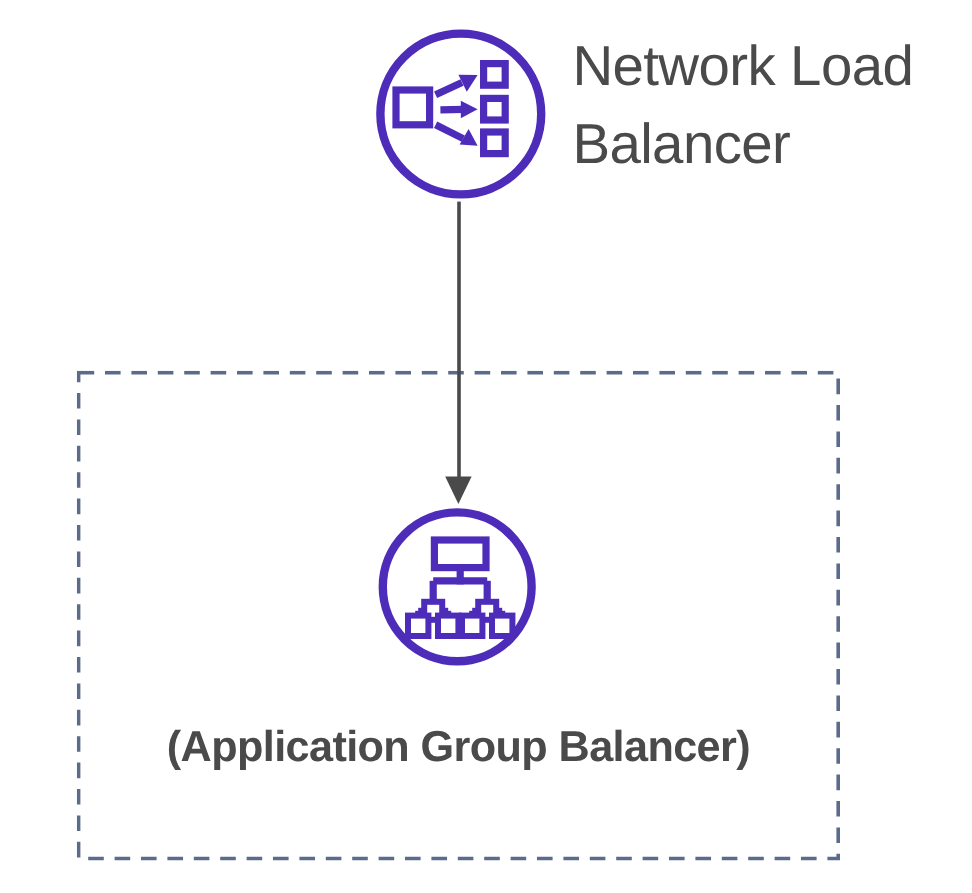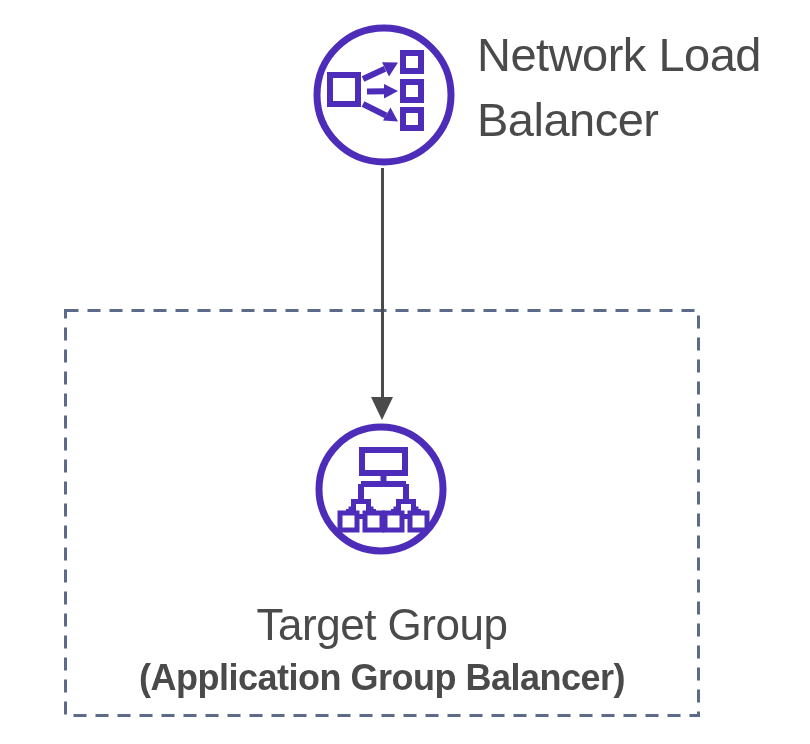--- a/index.html
+++ b/index.html
@@ -117,17 +117,16 @@
 
     <line x1="78.5" y1="86" x2="103.5" y2="86" stroke="currentColor" stroke-width="5"></line>
     <line x1="78.5" y1="86" x2="78.5" y2="93" stroke="currentColor" stroke-width="5"></line>
     <line x1="103.5" y1="86" x2="103.5" y2="93" stroke="currentColor" stroke-width="5"></line>
     <rect x="83.5" y="78.5" width="15" height="15" fill="#ffffff" stroke="currentColor" stroke-width="5"></rect>
     <rect x="70" y="90" width="17" height="17" fill="#ffffff" stroke="currentColor" stroke-width="5"></rect>
     <rect x="95" y="90" width="17" height="17" fill="#ffffff" stroke="currentColor" stroke-width="5"></rect>
   </svg>
 
   <div class="abs tg-labels">
-    <div class="tg-title">Target Group</div>
     <div class="tg-subtitle">(Application Group Balancer)</div>
   </div>
 
 </div>
 
 </body></html>

